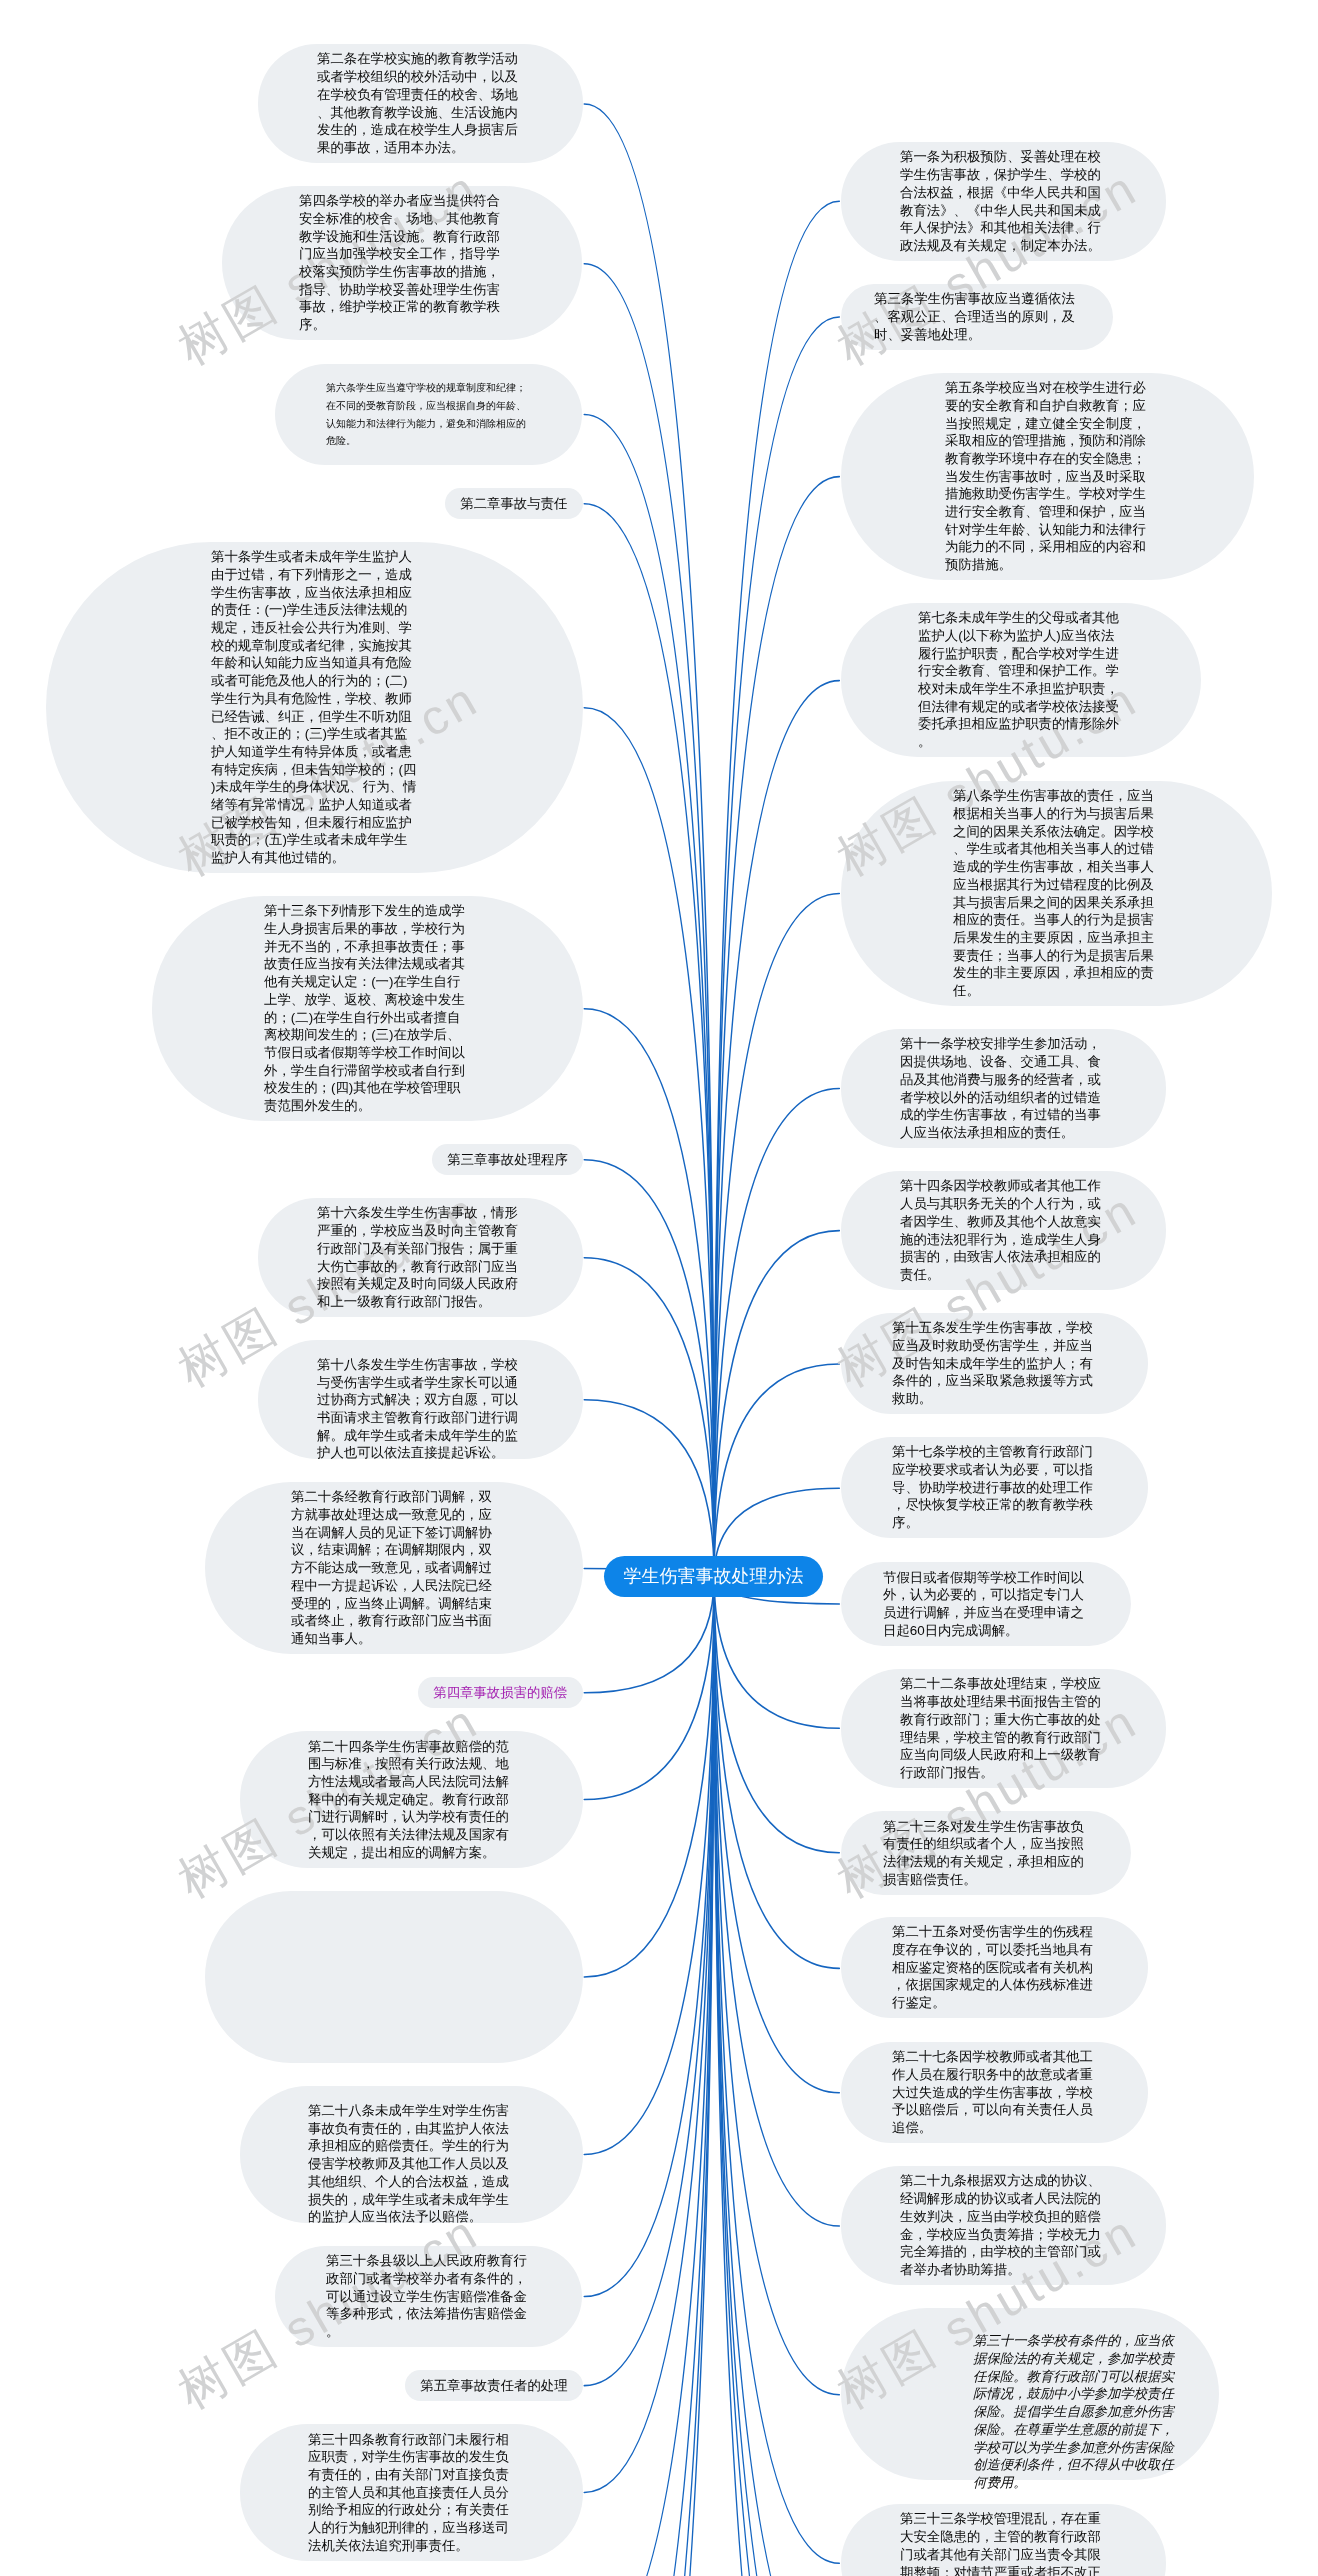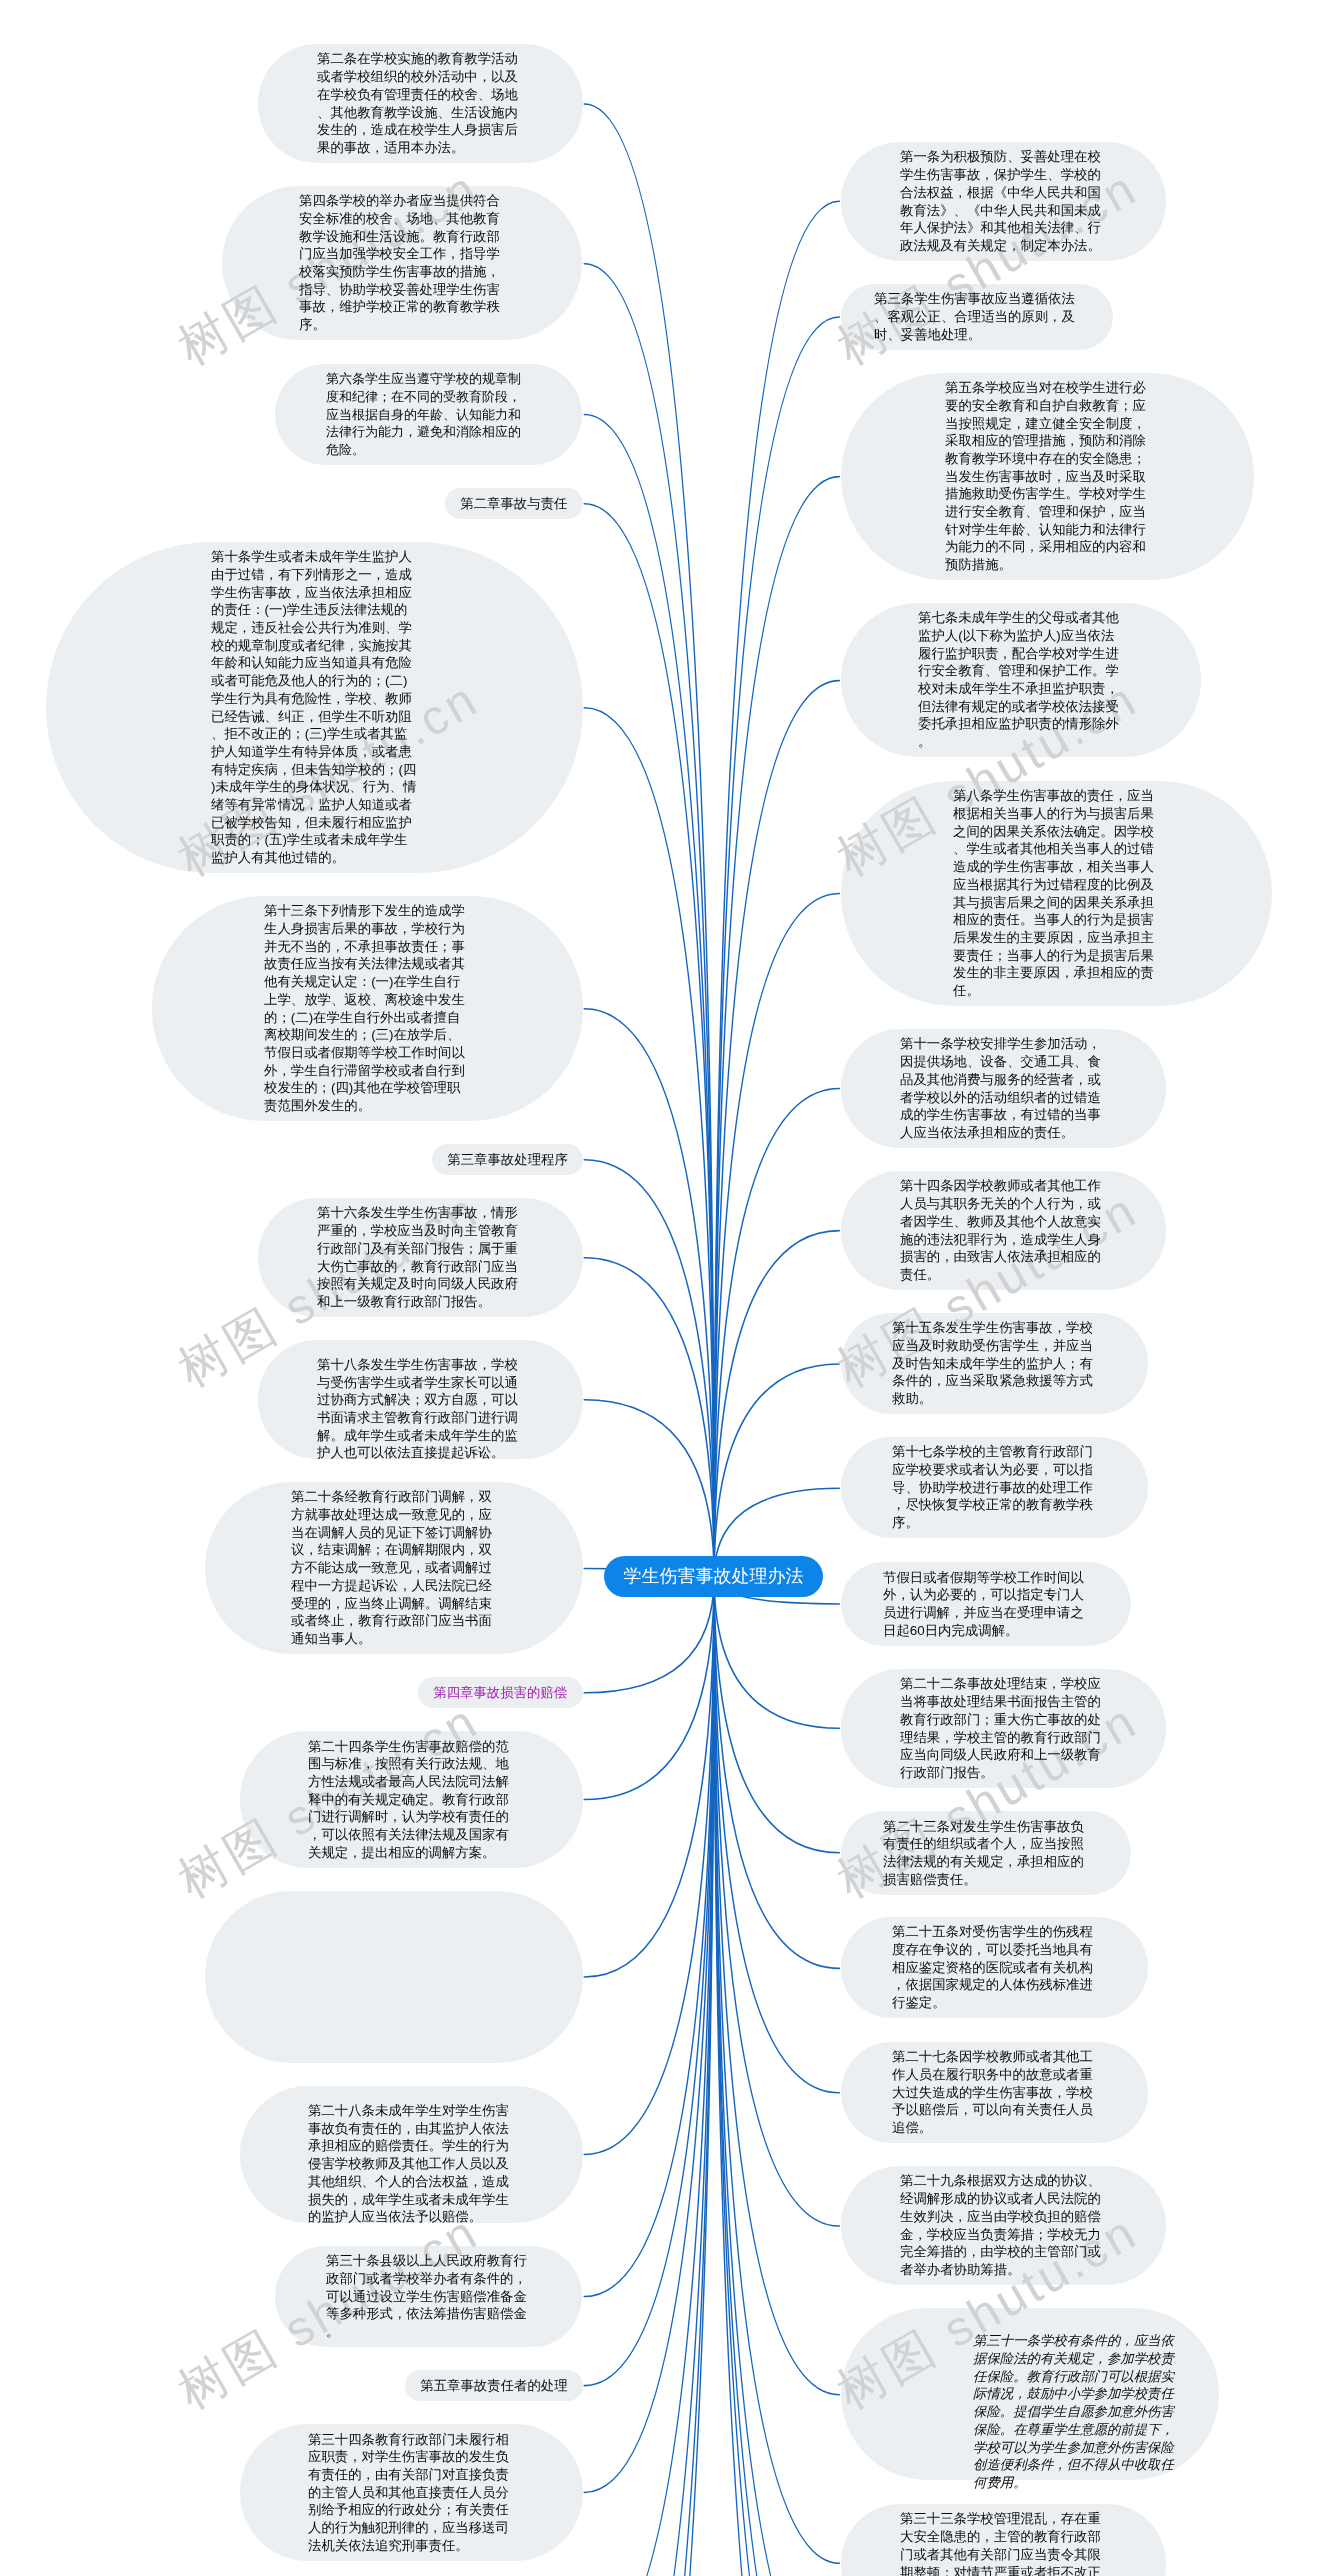--- a/index.html
+++ b/index.html
@@ -130,21 +130,21 @@
     <div class="rootlbl" id="root-label-box" style="left: 604px; top: 1556px; width: 219px; height: 41px;">
       <span class="txt" style="font-size: 18px; color: rgb(255, 255, 255);">学生伤害事故处理办法</span>
     </div>
   <div class="lbl" style="left: 258px; top: 44px; width: 325px; height: 119px; padding-left: 59px; padding-right: 59px;">
         <span class="txt" style="color: rgb(10, 10, 10); font-size: 13.4px; line-height: 17.7px; width: 206px;">第二条在学校实施的教育教学活动或者学校组织的校外活动中，以及在学校负有管理责任的校舍、场地、其他教育教学设施、生活设施内发生的，造成在校学生人身损害后果的事故，适用本办法。</span>
       </div>
       <div class="lbl" style="left: 222px; top: 186px; width: 360px; height: 154px; padding-left: 77px; padding-right: 77px;">
         <span class="txt" style="color: rgb(10, 10, 10); font-size: 13.4px; line-height: 17.7px; width: 206px;">第四条学校的举办者应当提供符合安全标准的校舍、场地、其他教育教学设施和生活设施。教育行政部门应当加强学校安全工作，指导学校落实预防学生伤害事故的措施，指导、协助学校妥善处理学生伤害事故，维护学校正常的教育教学秩序。</span>
       </div>
       <div class="lbl" style="left: 275px; top: 364px; width: 307px; height: 101px; padding-left: 51px; padding-right: 51px;">
-        <span class="txt" style="color: rgb(10, 10, 10); font-size: 13px; line-height: 17.7px; width: 206px;">第六条学生应当遵守学校的规章制度和纪律；在不同的受教育阶段，应当根据自身的年龄、认知能力和法律行为能力，避免和消除相应的危险。</span>
+        <span class="txt" style="color: rgb(10, 10, 10); font-size: 10px; line-height: 17.7px; width: 206px;">第六条学生应当遵守学校的规章制度和纪律；在不同的受教育阶段，应当根据自身的年龄、认知能力和法律行为能力，避免和消除相应的危险。</span>
       </div>
       <div class="lbl chapter" style="left: 445px; top: 488px; width: 138px; height: 31px; padding-left: 15.3px; padding-right: 15.3px;">
         <span class="txt" style="color: rgb(10, 10, 10); font-size: 13.4px; line-height: 17.7px;">第二章事故与责任</span>
       </div>
       <div class="lbl" style="left: 46px; top: 542px; width: 537px; height: 331px; padding-left: 165px; padding-right: 165px;">
         <span class="txt" style="color: rgb(10, 10, 10); font-size: 13.4px; line-height: 17.7px; width: 206px;">第十条学生或者未成年学生监护人由于过错，有下列情形之一，造成学生伤害事故，应当依法承担相应的责任：(一)学生违反法律法规的规定，违反社会公共行为准则、学校的规章制度或者纪律，实施按其年龄和认知能力应当知道具有危险或者可能危及他人的行为的；(二)学生行为具有危险性，学校、教师已经告诫、纠正，但学生不听劝阻、拒不改正的；(三)学生或者其监护人知道学生有特异体质，或者患有特定疾病，但未告知学校的；(四)未成年学生的身体状况、行为、情绪等有异常情况，监护人知道或者已被学校告知，但未履行相应监护职责的；(五)学生或者未成年学生监护人有其他过错的。</span>
       </div>
       <div class="lbl" style="left: 152px; top: 896px; width: 431px; height: 225px; padding-left: 112px; padding-right: 112px;">
         <span class="txt" style="color: rgb(10, 10, 10); font-size: 13.4px; line-height: 17.7px; width: 206px;">第十三条下列情形下发生的造成学生人身损害后果的事故，学校行为并无不当的，不承担事故责任；事故责任应当按有关法律法规或者其他有关规定认定：(一)在学生自行上学、放学、返校、离校途中发生的；(二)在学生自行外出或者擅自离校期间发生的；(三)在放学后、节假日或者假期等学校工作时间以外，学生自行滞留学校或者自行到校发生的；(四)其他在学校管理职责范围外发生的。</span>
       </div>

